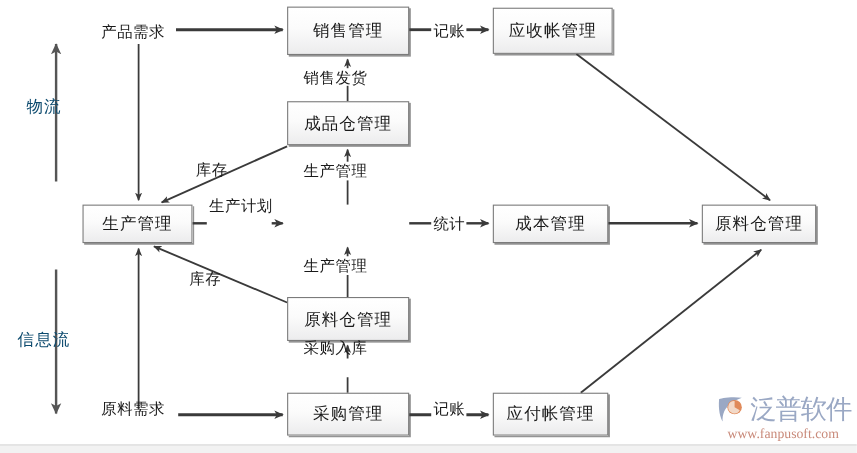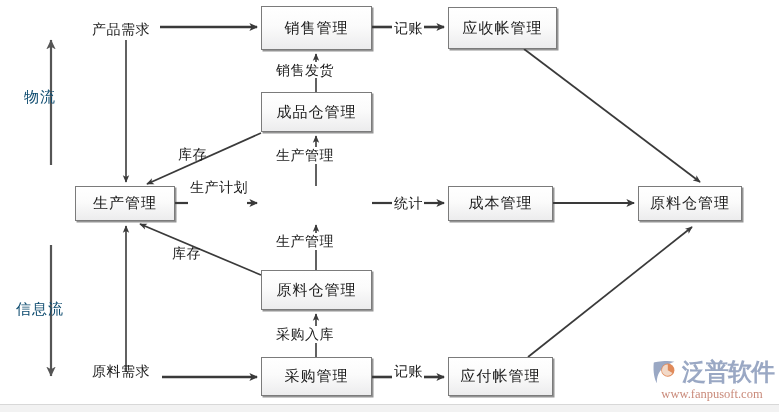--- a/index.html
+++ b/index.html
@@ -73,21 +73,21 @@
     height: 32px;
   }
   #wm-mark {
     width: 30px;
     height: 30px;
     margin-right: 2px;
   }
   #wm-text {
     font-size: 24px;
     color: #9aa8c4;
-    font-weight: bold;
+    font-weight: normal;
     letter-spacing: -1px;
     font-family: "Liberation Serif", "DejaVu Serif", serif;
   }
   #wm-url {
     font-size: 12.5px;
     color: #c98a7a;
     letter-spacing: 0px;
     font-family: "Liberation Serif", "DejaVu Serif", serif;
     margin-top: -1px;
   }
@@ -251,21 +251,21 @@
   <div class="edge-label" style="left:178px;top:146px;">库存</div>
 
   <div class="edge-label" style="left:190px;top:179px;text-align:center;">生产计划</div>
 
   <div class="edge-label" style="left:394px;top:195px;">统计</div>
 
   <div class="edge-label" style="left:276px;top:233px;">生产管理</div>
 
   <div class="edge-label" style="left:172px;top:245px;">库存</div>
 
-  <div class="edge-label" style="left:276px;top:326px;">采购入库</div>
+  <div class="edge-label" style="left:276px;top:308px;">采购入库</div>
 
   <div class="edge-label" style="left:92px;top:363px;">原料需求</div>
 
   <div class="edge-label" style="left:394px;top:363px;">记账</div>
 
   <div class="flow-label" style="left:24px;top:88px;">物流</div>
 
   <div class="flow-label" style="left:16px;top:300px;">信息流</div>
 
   <div id="watermark">

